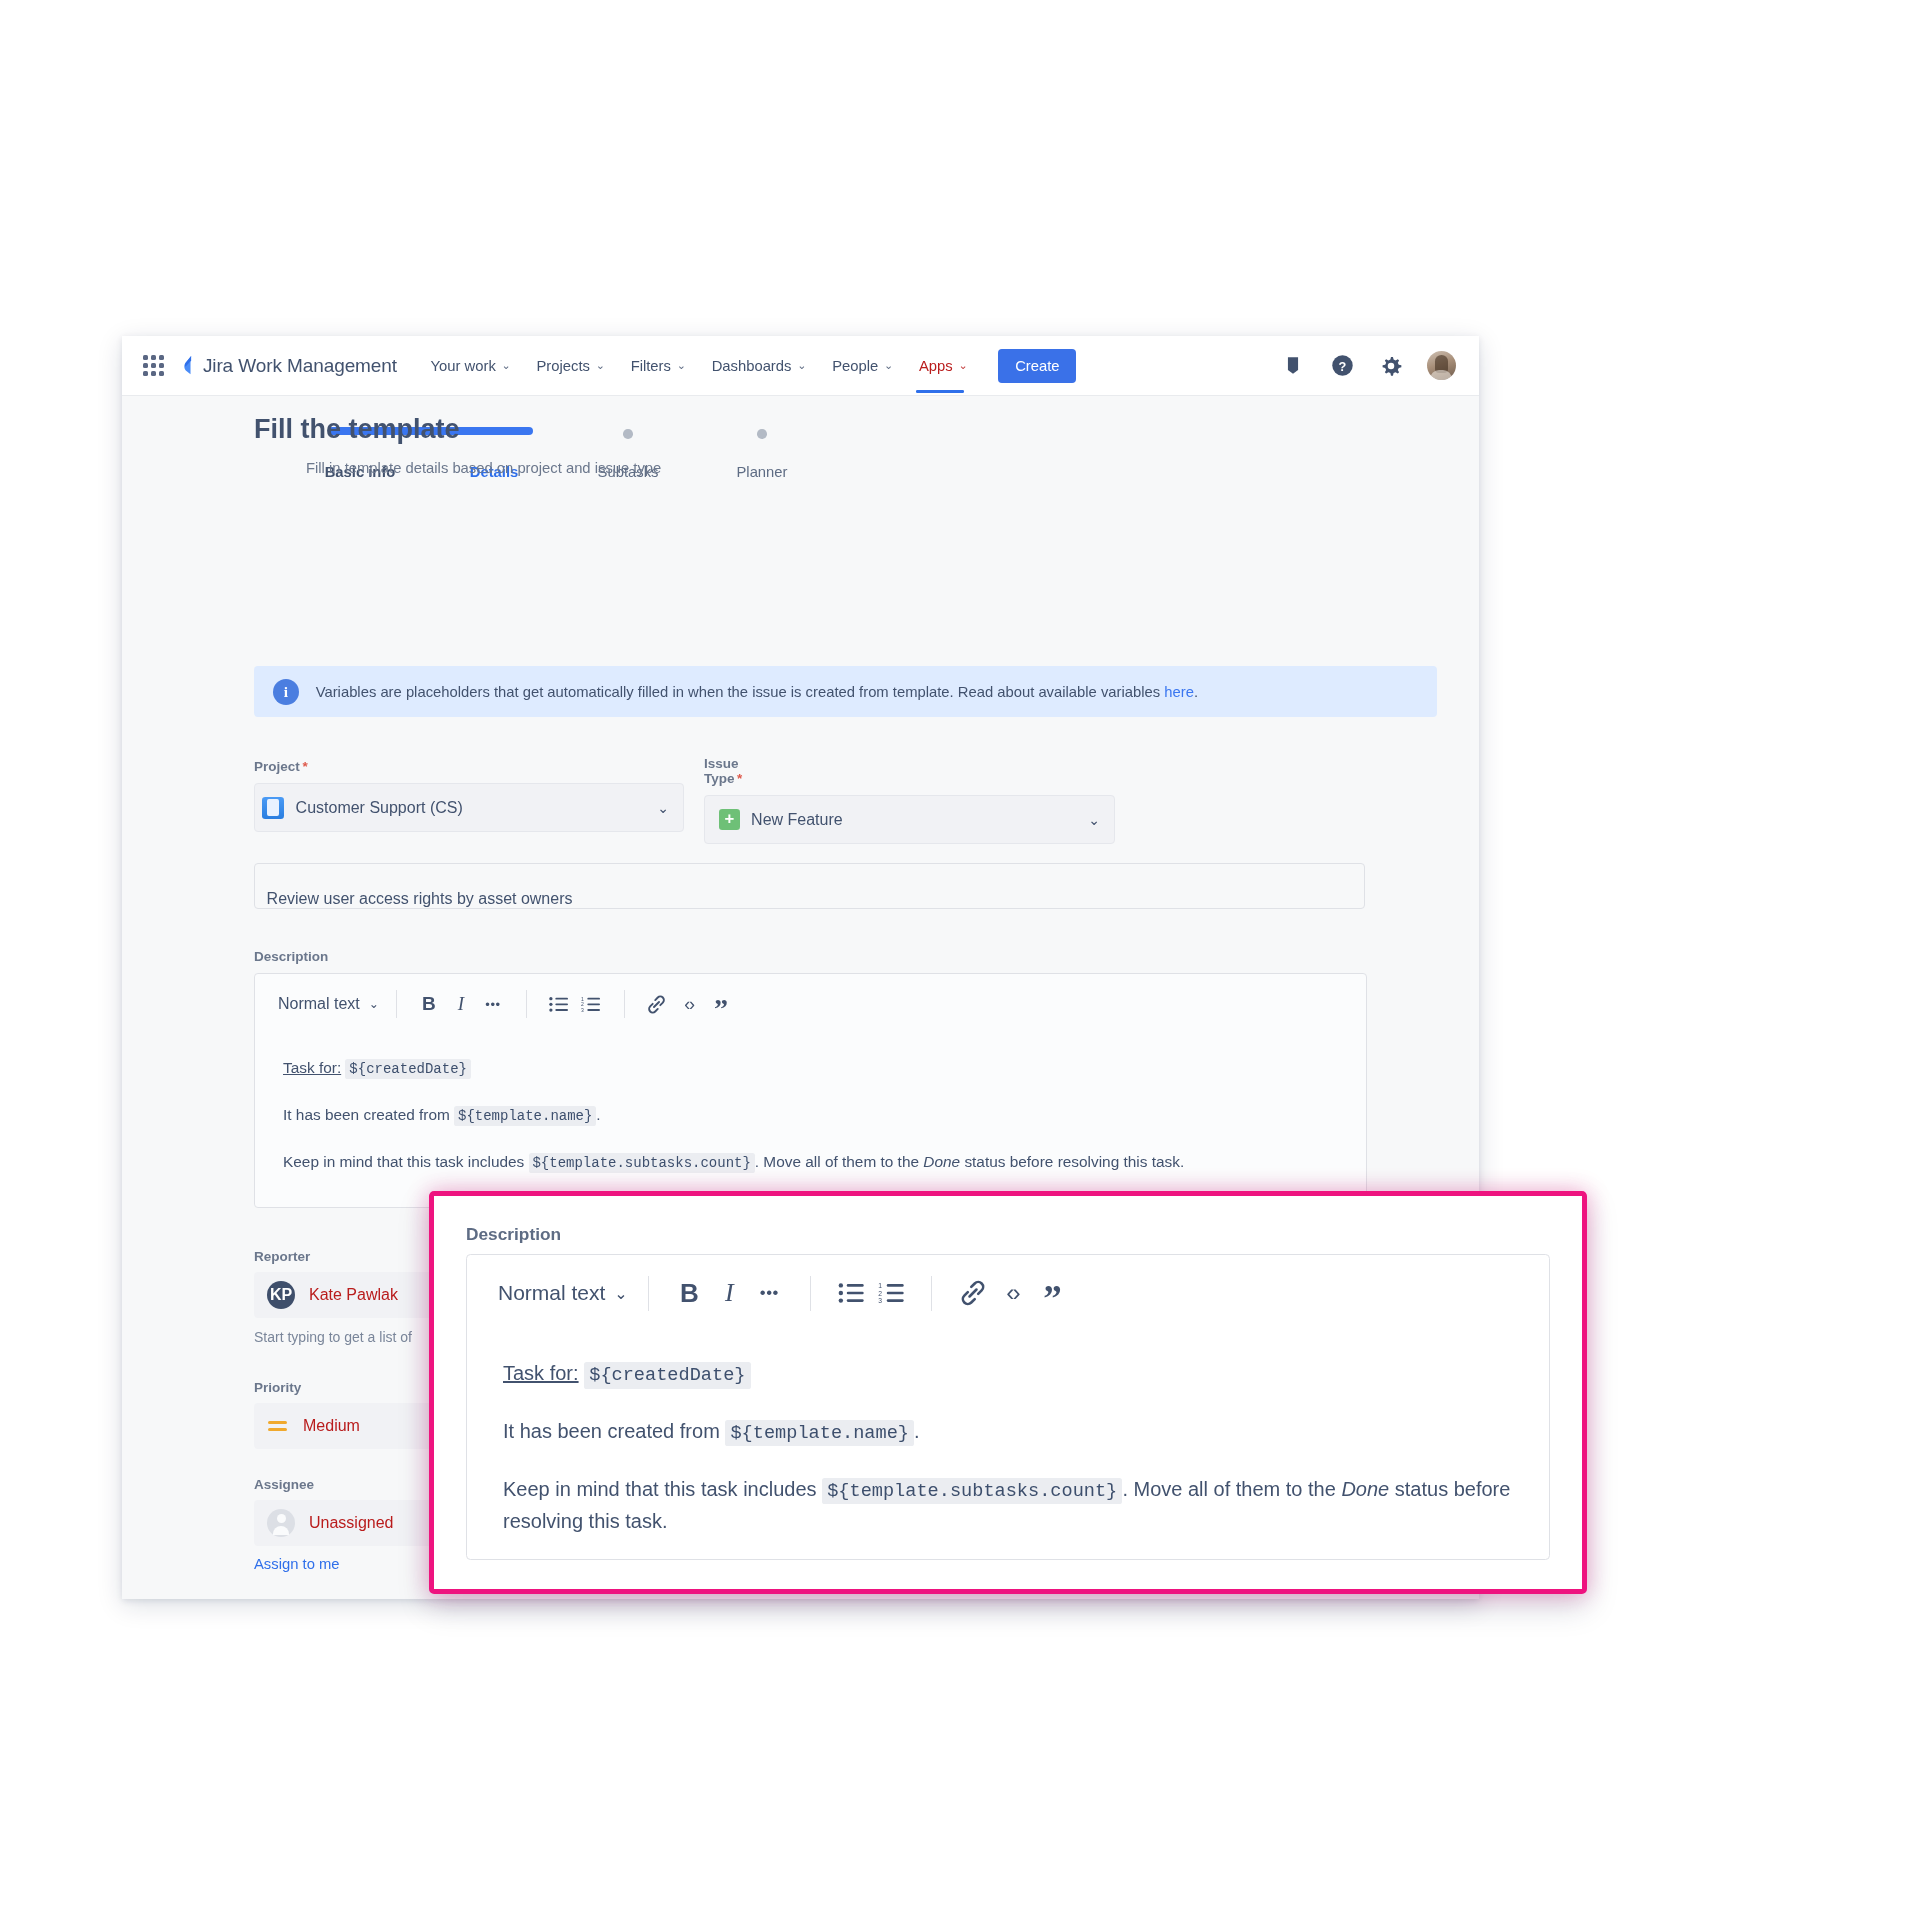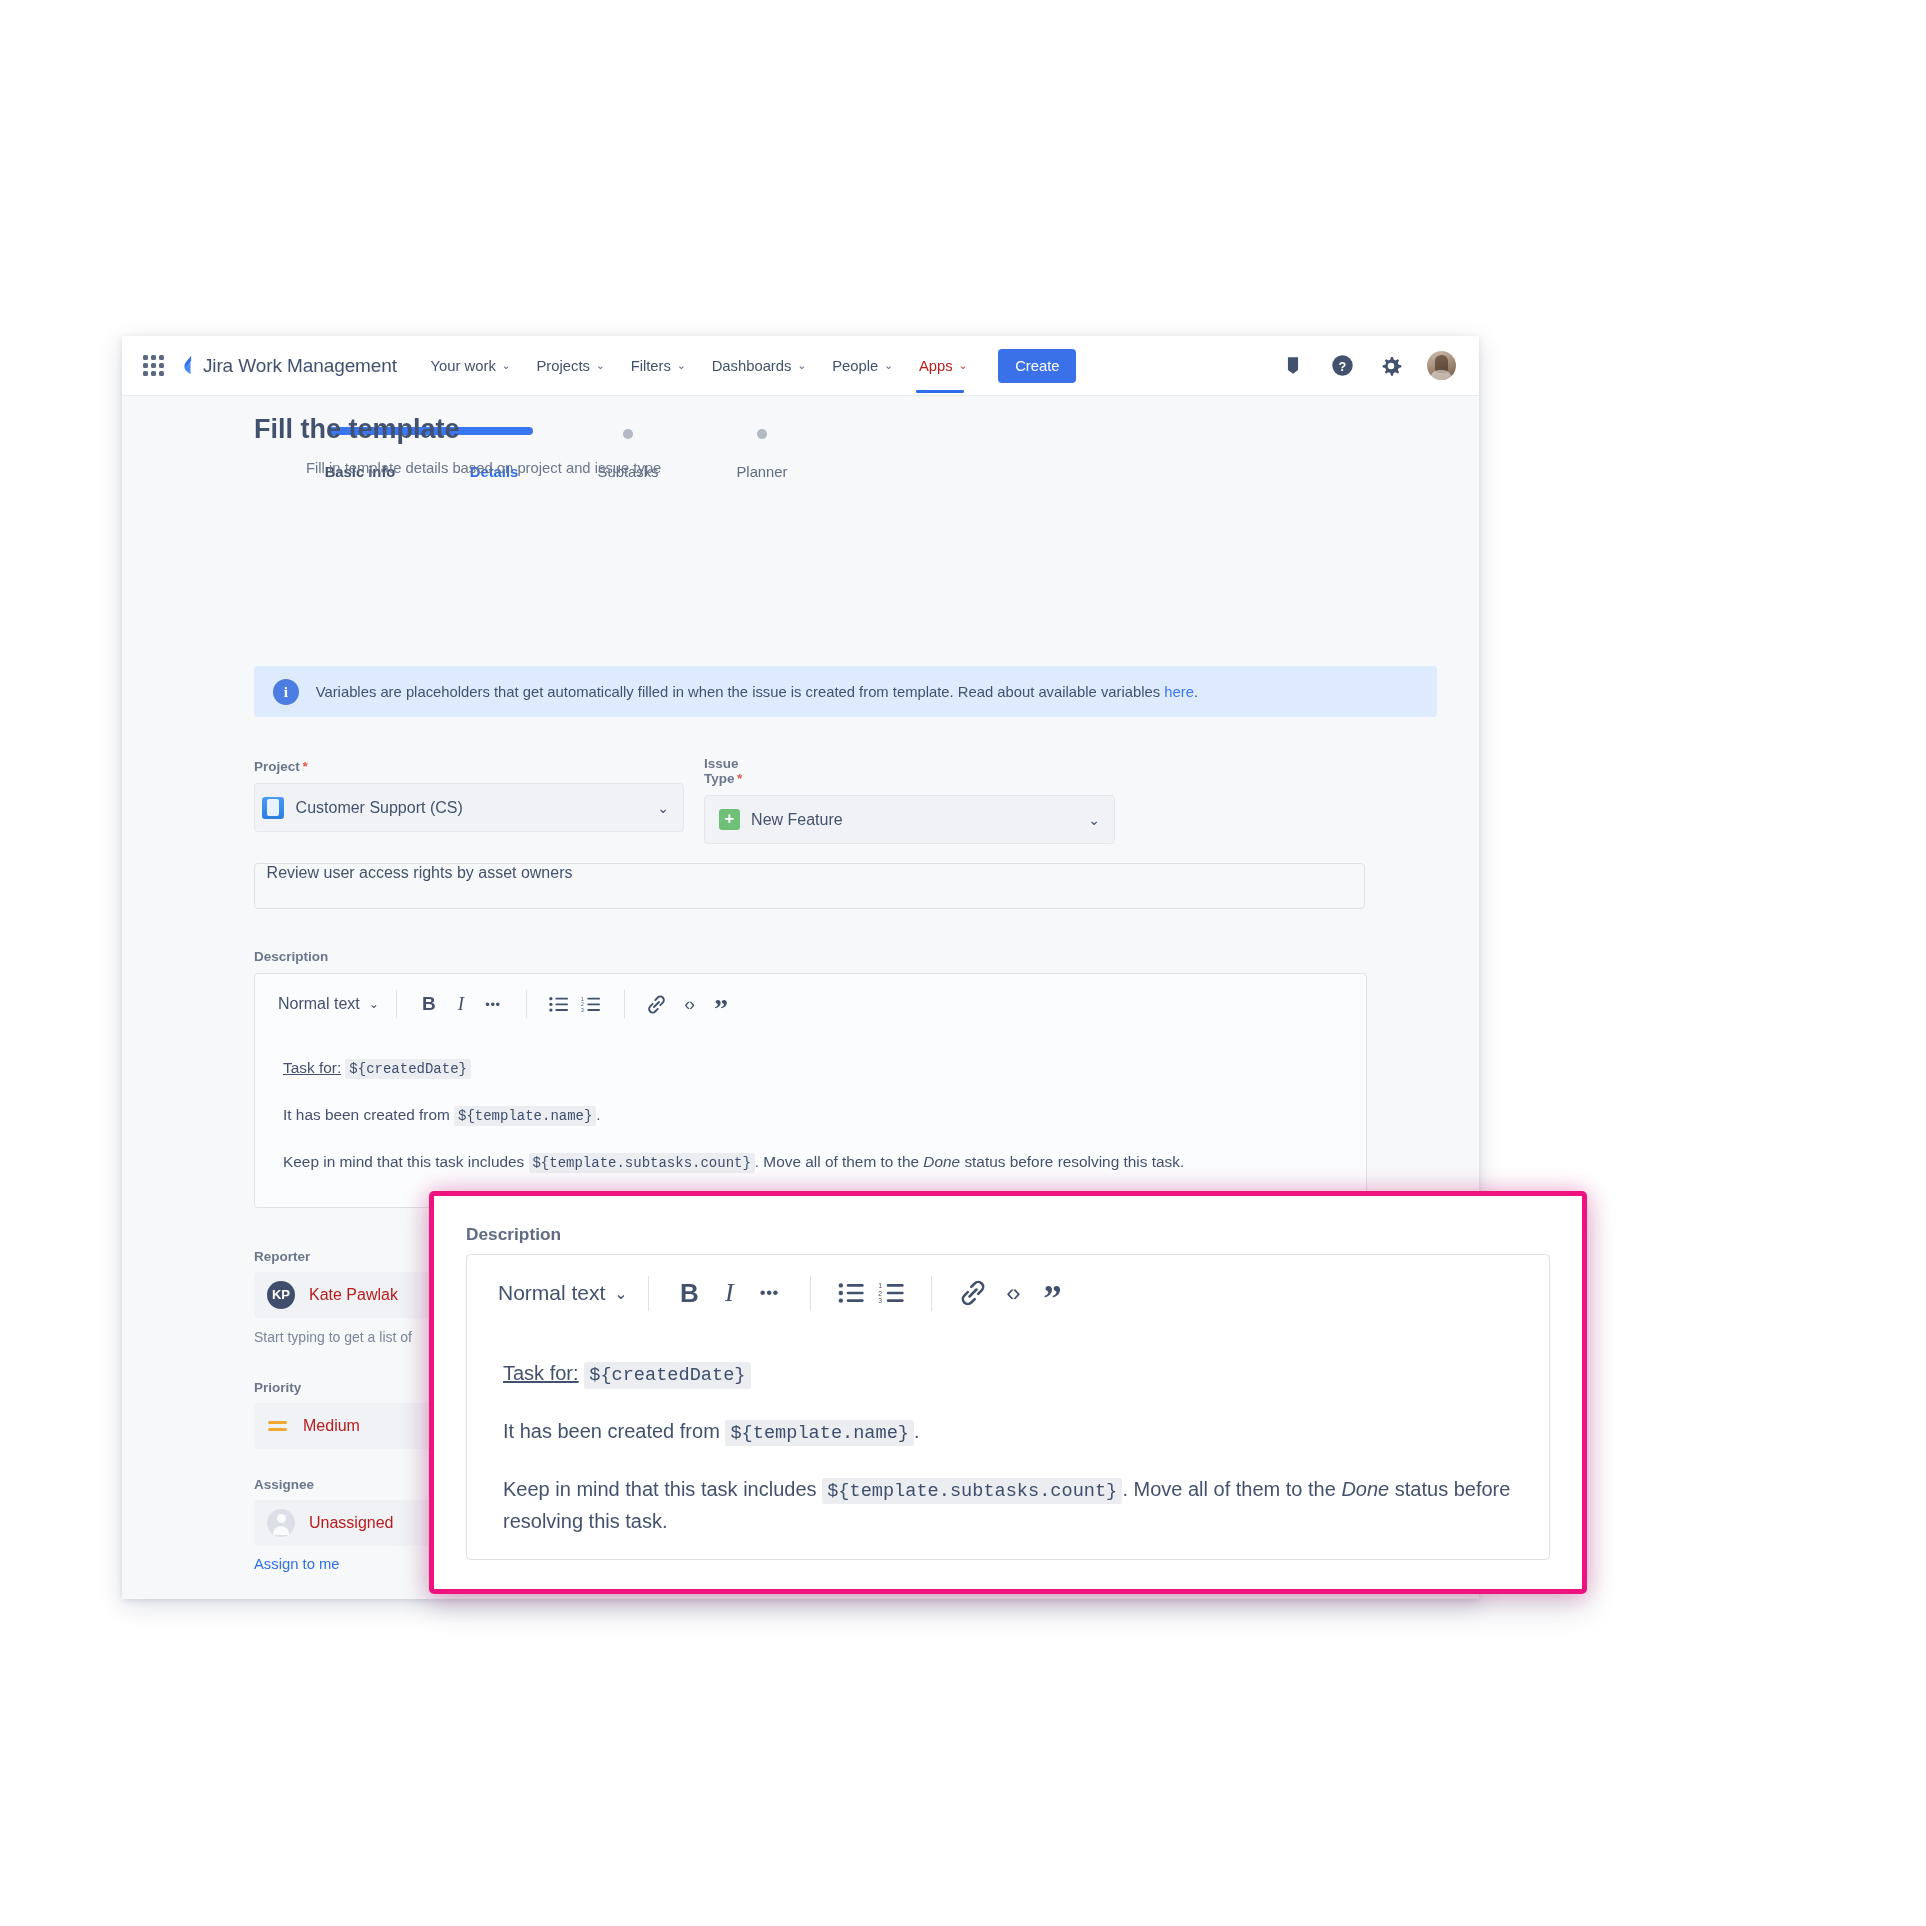--- a/index.html
+++ b/index.html
@@ -76,21 +76,21 @@
   .select-box .val{font-size:16px;color:#42526e;white-space:nowrap;}
   .select-box .chev{margin-left:auto;color:#42526e;font-size:14px;}
   .proj-ico{width:22px;height:22px;border-radius:3.2px;flex:0 0 auto;margin-right:11.6px;
     background:linear-gradient(180deg,#4b9bf5 0%,#2a7ee0 100%);position:relative;overflow:hidden;}
   .proj-ico:after{content:"";position:absolute;left:5.1px;top:2.6px;width:11.6px;height:16.7px;background:#e9f2ff;border-radius:1.9px;}
   .issue-ico{width:20.5px;height:20.5px;border-radius:3.2px;background:#6ec077;flex:0 0 auto;margin-right:11.6px;
     color:#fff;font-size:16.7px;line-height:20px;text-align:center;font-weight:bold;}
 
   .fld-summary{position:absolute;left:254px;top:854px;}
   .input-box{background:#f7f8f9;border:0.6px solid #dfe1e6;border-radius:4px;height:46px;
-    display:flex;align-items:flex-start;padding:0 11.6px;box-sizing:border-box;margin-top:9px;}
+    display:flex;align-items:flex-end;padding:0 11.6px;box-sizing:border-box;margin-top:9px;}
   .input-box .val{font-size:16px;color:#42526e;}
 
   .fld-desc{position:absolute;left:254px;top:949px;}
   .editor{width:1111px;background:#fbfcfd;border:0.6px solid #dfe1e6;border-radius:3.9px;margin-top:9px;}
   .etoolbar{display:flex;align-items:center;height:60px;padding:0 23px;box-sizing:border-box;color:#44546f;}
   .etoolbar .normaltext{font-size:16px;color:#42526e;display:flex;align-items:center;cursor:pointer;}
   .etoolbar .normaltext .chev{margin-left:9px;font-size:12.2px;}
   .tsep{width:0.6px;height:28px;background:#dfe1e6;margin:0 16.7px;}
   .tbtn{width:32px;height:32px;display:flex;align-items:center;justify-content:center;
     cursor:pointer;color:#42526e;}
@@ -101,21 +101,21 @@
   .code{font-family:"Liberation Mono",monospace;background:#ebedf1;border-radius:2.6px;
     padding:1.9px 3.9px;font-size:14px;color:#3d4f6d;}
   .it{font-style:italic;}
 
   .fld-reporter{position:absolute;left:254px;top:1249px;}
   .fld-prio{position:absolute;left:254px;top:1380px;}
   .fld-assignee{position:absolute;left:254px;top:1477px;}
   .pillbox{background:#f1f2f5;border-radius:3.9px;height:46px;display:flex;align-items:center;
     padding:0 13px;box-sizing:border-box;margin-top:7.7px;width:411px;cursor:pointer;}
   .pillbox .val{font-size:16px;color:#b91c1c;}
-  .av-kp{width:28px;height:28px;border-radius:50%;background:#3f4f6b;color:#fff;font-size:13px;
+  .av-kp{width:28px;height:28px;border-radius:50%;background:#3f4f6b;color:#fff;font-size:16px;
     font-weight:bold;display:flex;align-items:center;justify-content:center;margin-right:14px;flex:0 0 auto;}
   .av-un{width:28px;height:28px;border-radius:50%;background:#dcdfe5;margin-right:14px;flex:0 0 auto;position:relative;}
   .av-un:before{content:"";position:absolute;left:9.6px;top:5.8px;width:9px;height:9px;border-radius:50%;background:#fafbfc;}
   .av-un:after{content:"";position:absolute;left:5.8px;top:17.3px;width:16.7px;height:9px;border-radius:8.3px 8.3px 0 0;background:#fafbfc;}
   .prio-ico{width:22px;height:22px;margin-right:14px;flex:0 0 auto;position:relative;}
   .prio-ico i{position:absolute;left:1.3px;width:19px;height:3.2px;background:#f0a92e;border-radius:1.9px;display:block;}
   .prio-ico i:nth-child(1){top:6.4px;}
   .prio-ico i:nth-child(2){top:13.5px;}
   .helper{font-size:14px;color:#7a869a;margin-top:11.6px;}
   .linkbtn{font-size:14.8px;color:#2f6fea;margin-top:10.3px;cursor:pointer;}

